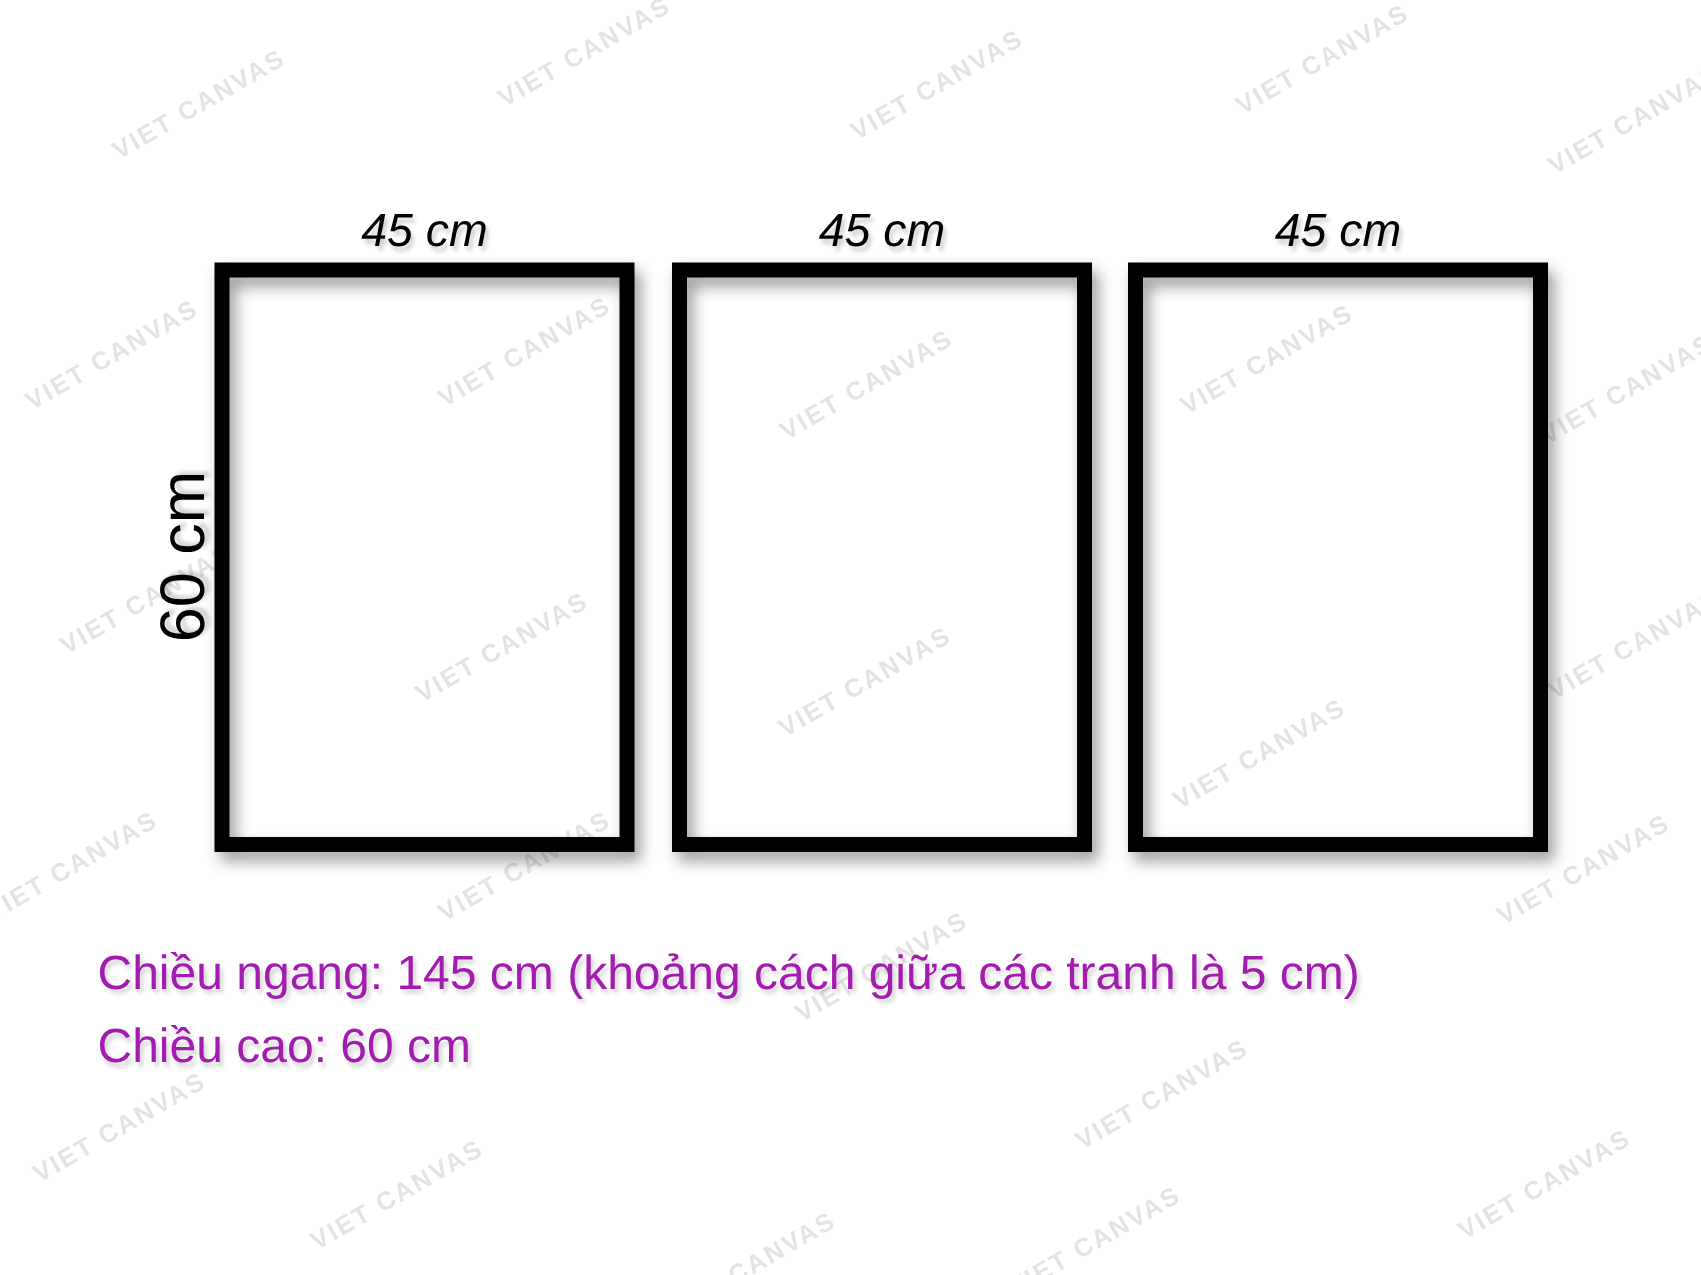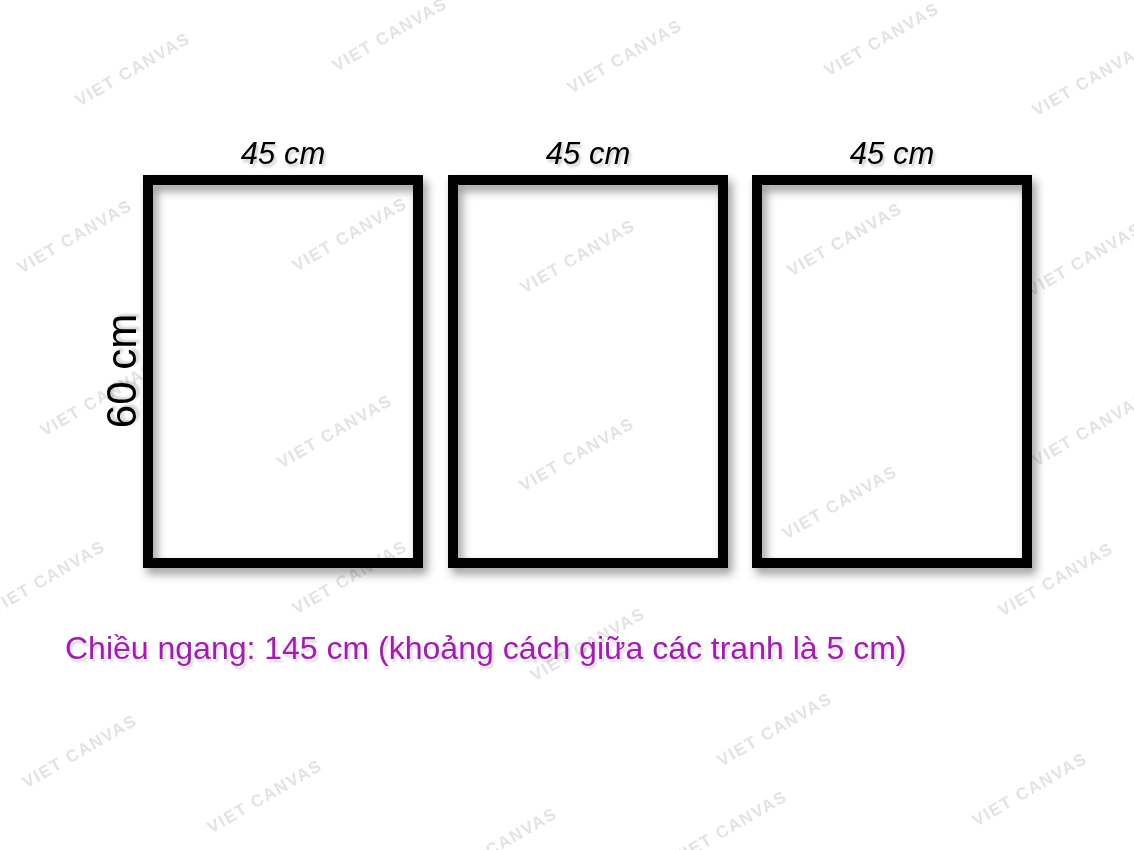--- a/index.html
+++ b/index.html
@@ -121,15 +121,16 @@
   <div class="frame" id="frame-3" style="border-color: rgb(0, 0, 0);"></div>
 
   <div class="wlabel" id="wlabel-1">45 cm</div>
   <div class="wlabel" id="wlabel-2">45 cm</div>
   <div class="wlabel" id="wlabel-3">45 cm</div>
 
   <div id="hlabel">60 cm</div>
 
   <div id="caption">
     <div>Chiều ngang: 145 cm (khoảng cách giữa các tranh là 5 cm)</div>
+    <div>Chiều cao: 60 cm</div>
   </div>
 
 </div>
 
 </body></html>

